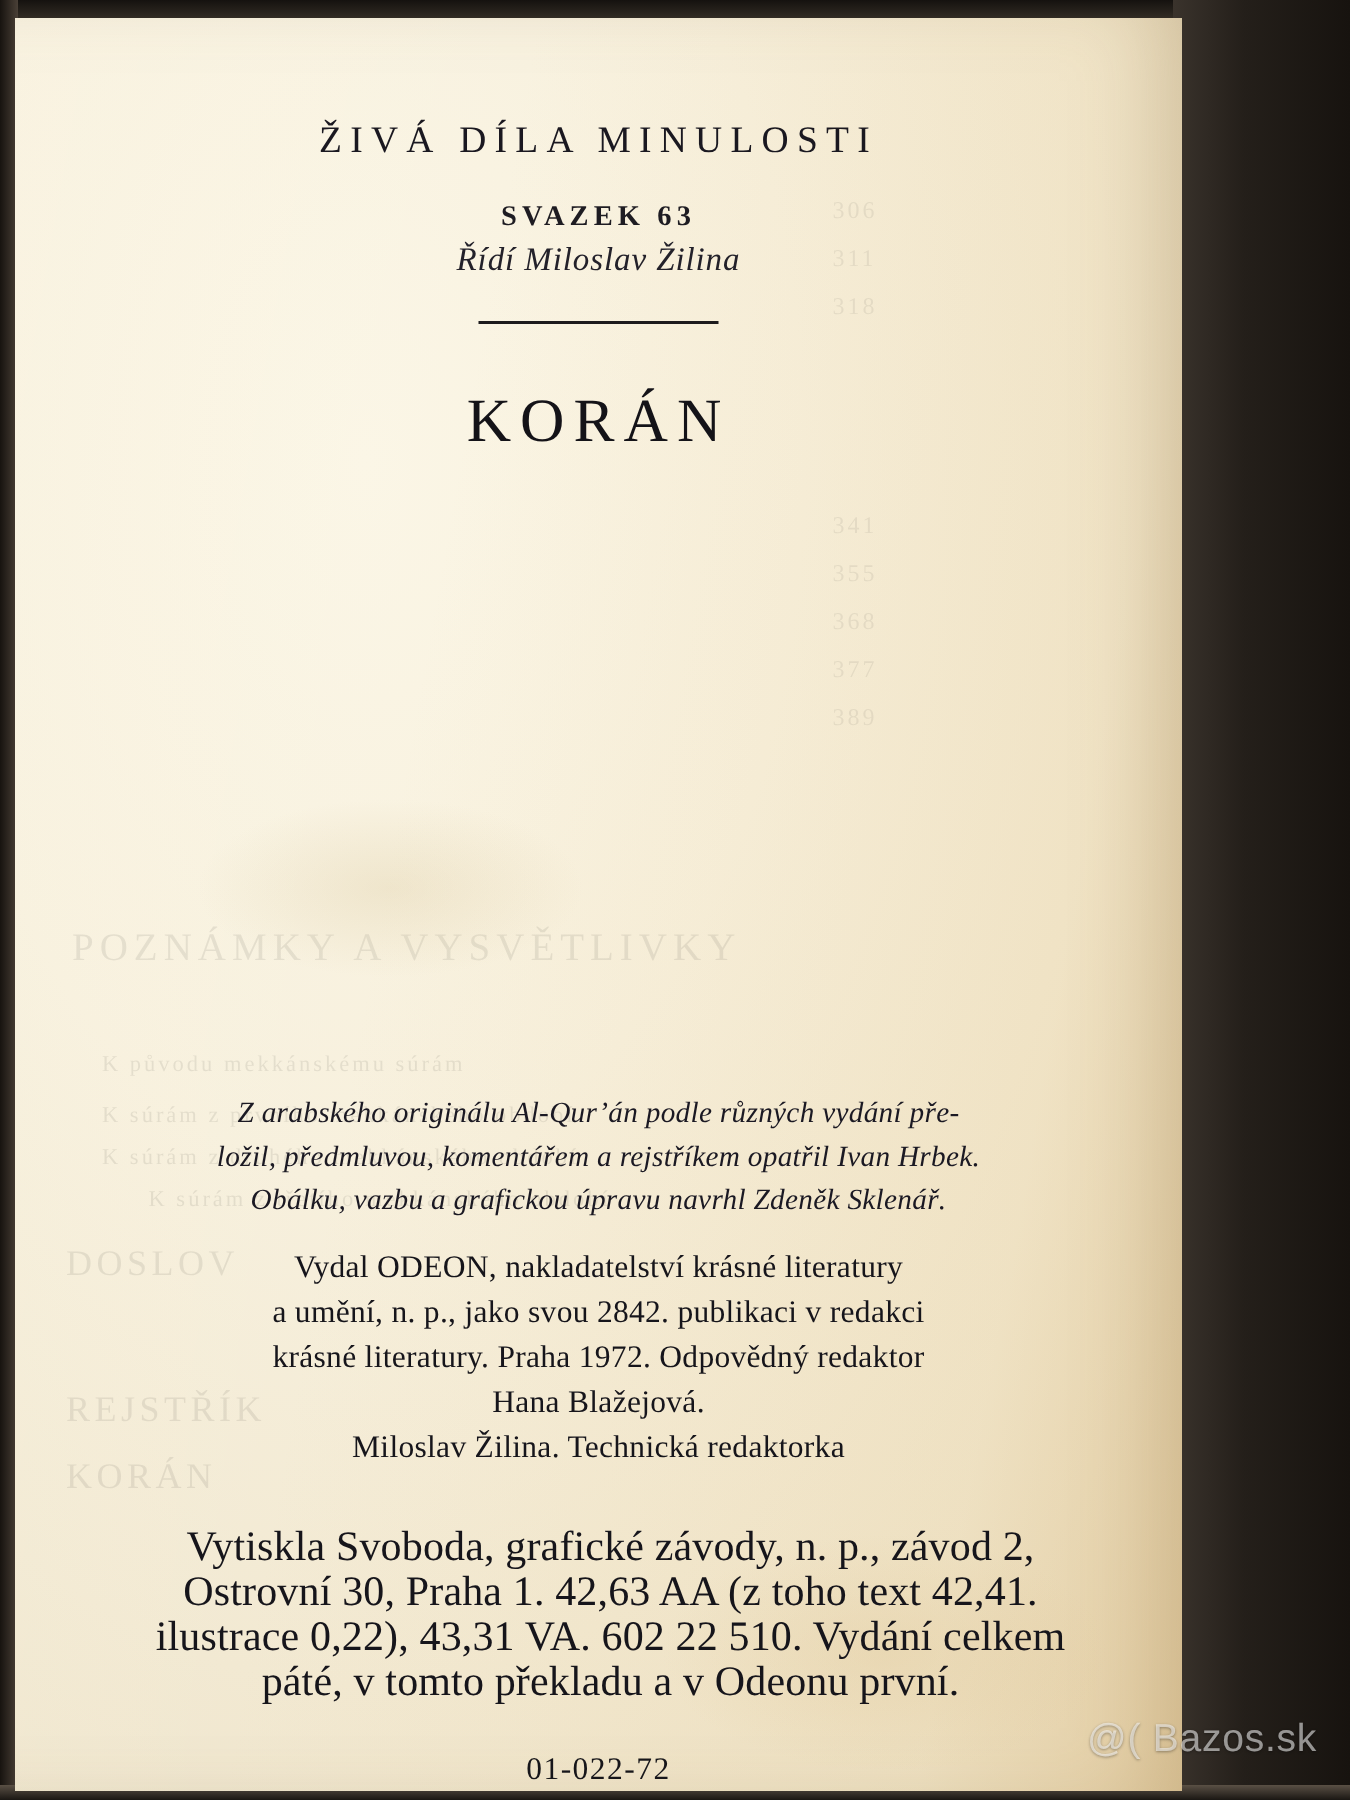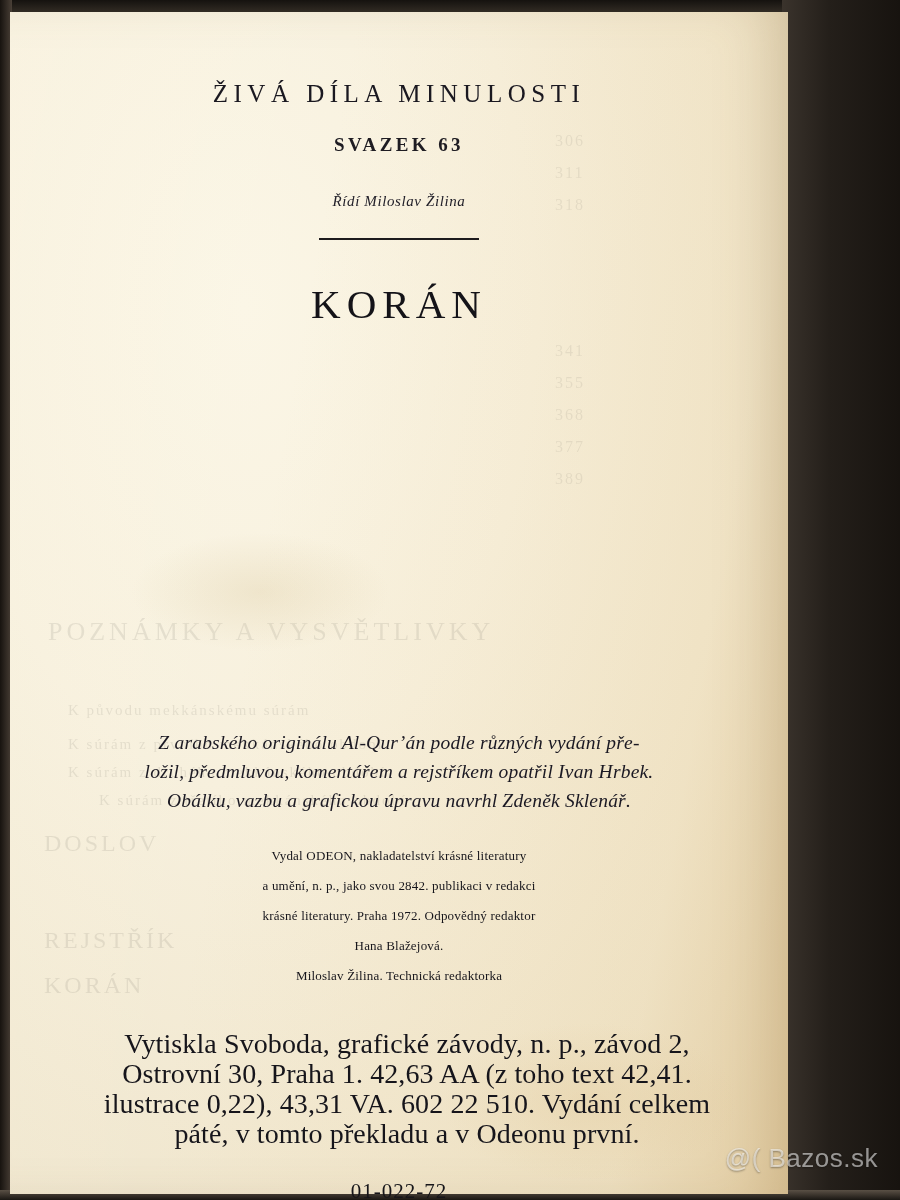--- a/index.html
+++ b/index.html
@@ -114,22 +114,22 @@
     color: #1a1820;
   }
   .series-volume {
     margin-top: 26px;
     font-size: 19px;
     letter-spacing: 3.4px;
     color: #1e1c22;
     font-weight: bold;
   }
   .series-editor {
-    margin-top: 37px;
-    font-size: 15px;
+    margin-top: 4px;
+    font-size: 22px;
     font-style: italic;
     letter-spacing: 0.6px;
     color: #23212a;
   }
   .rule {
     width: 160px;
     height: 2px;
     background: #1d1b1d;
     margin: 28px auto 0 auto;
   }
@@ -155,22 +155,22 @@
     margin: 0;
   }
   .translator {
     font-style: italic;
     font-size: 19.5px;
     line-height: 29px;
     letter-spacing: 0.2px;
     color: #1b1923;
   }
   .publisher {
-    margin-top: 26px;
-    font-size: 13px;
+    margin-top: 14px;
+    font-size: 21px;
     line-height: 30px;
     letter-spacing: 0.2px;
     color: #16151b;
     font-family: Liberation Serif, serif;
   }
   .printer {
     margin-top: 38px;
     font-size: 28px;
     line-height: 30px;
     letter-spacing: 0.1px;

